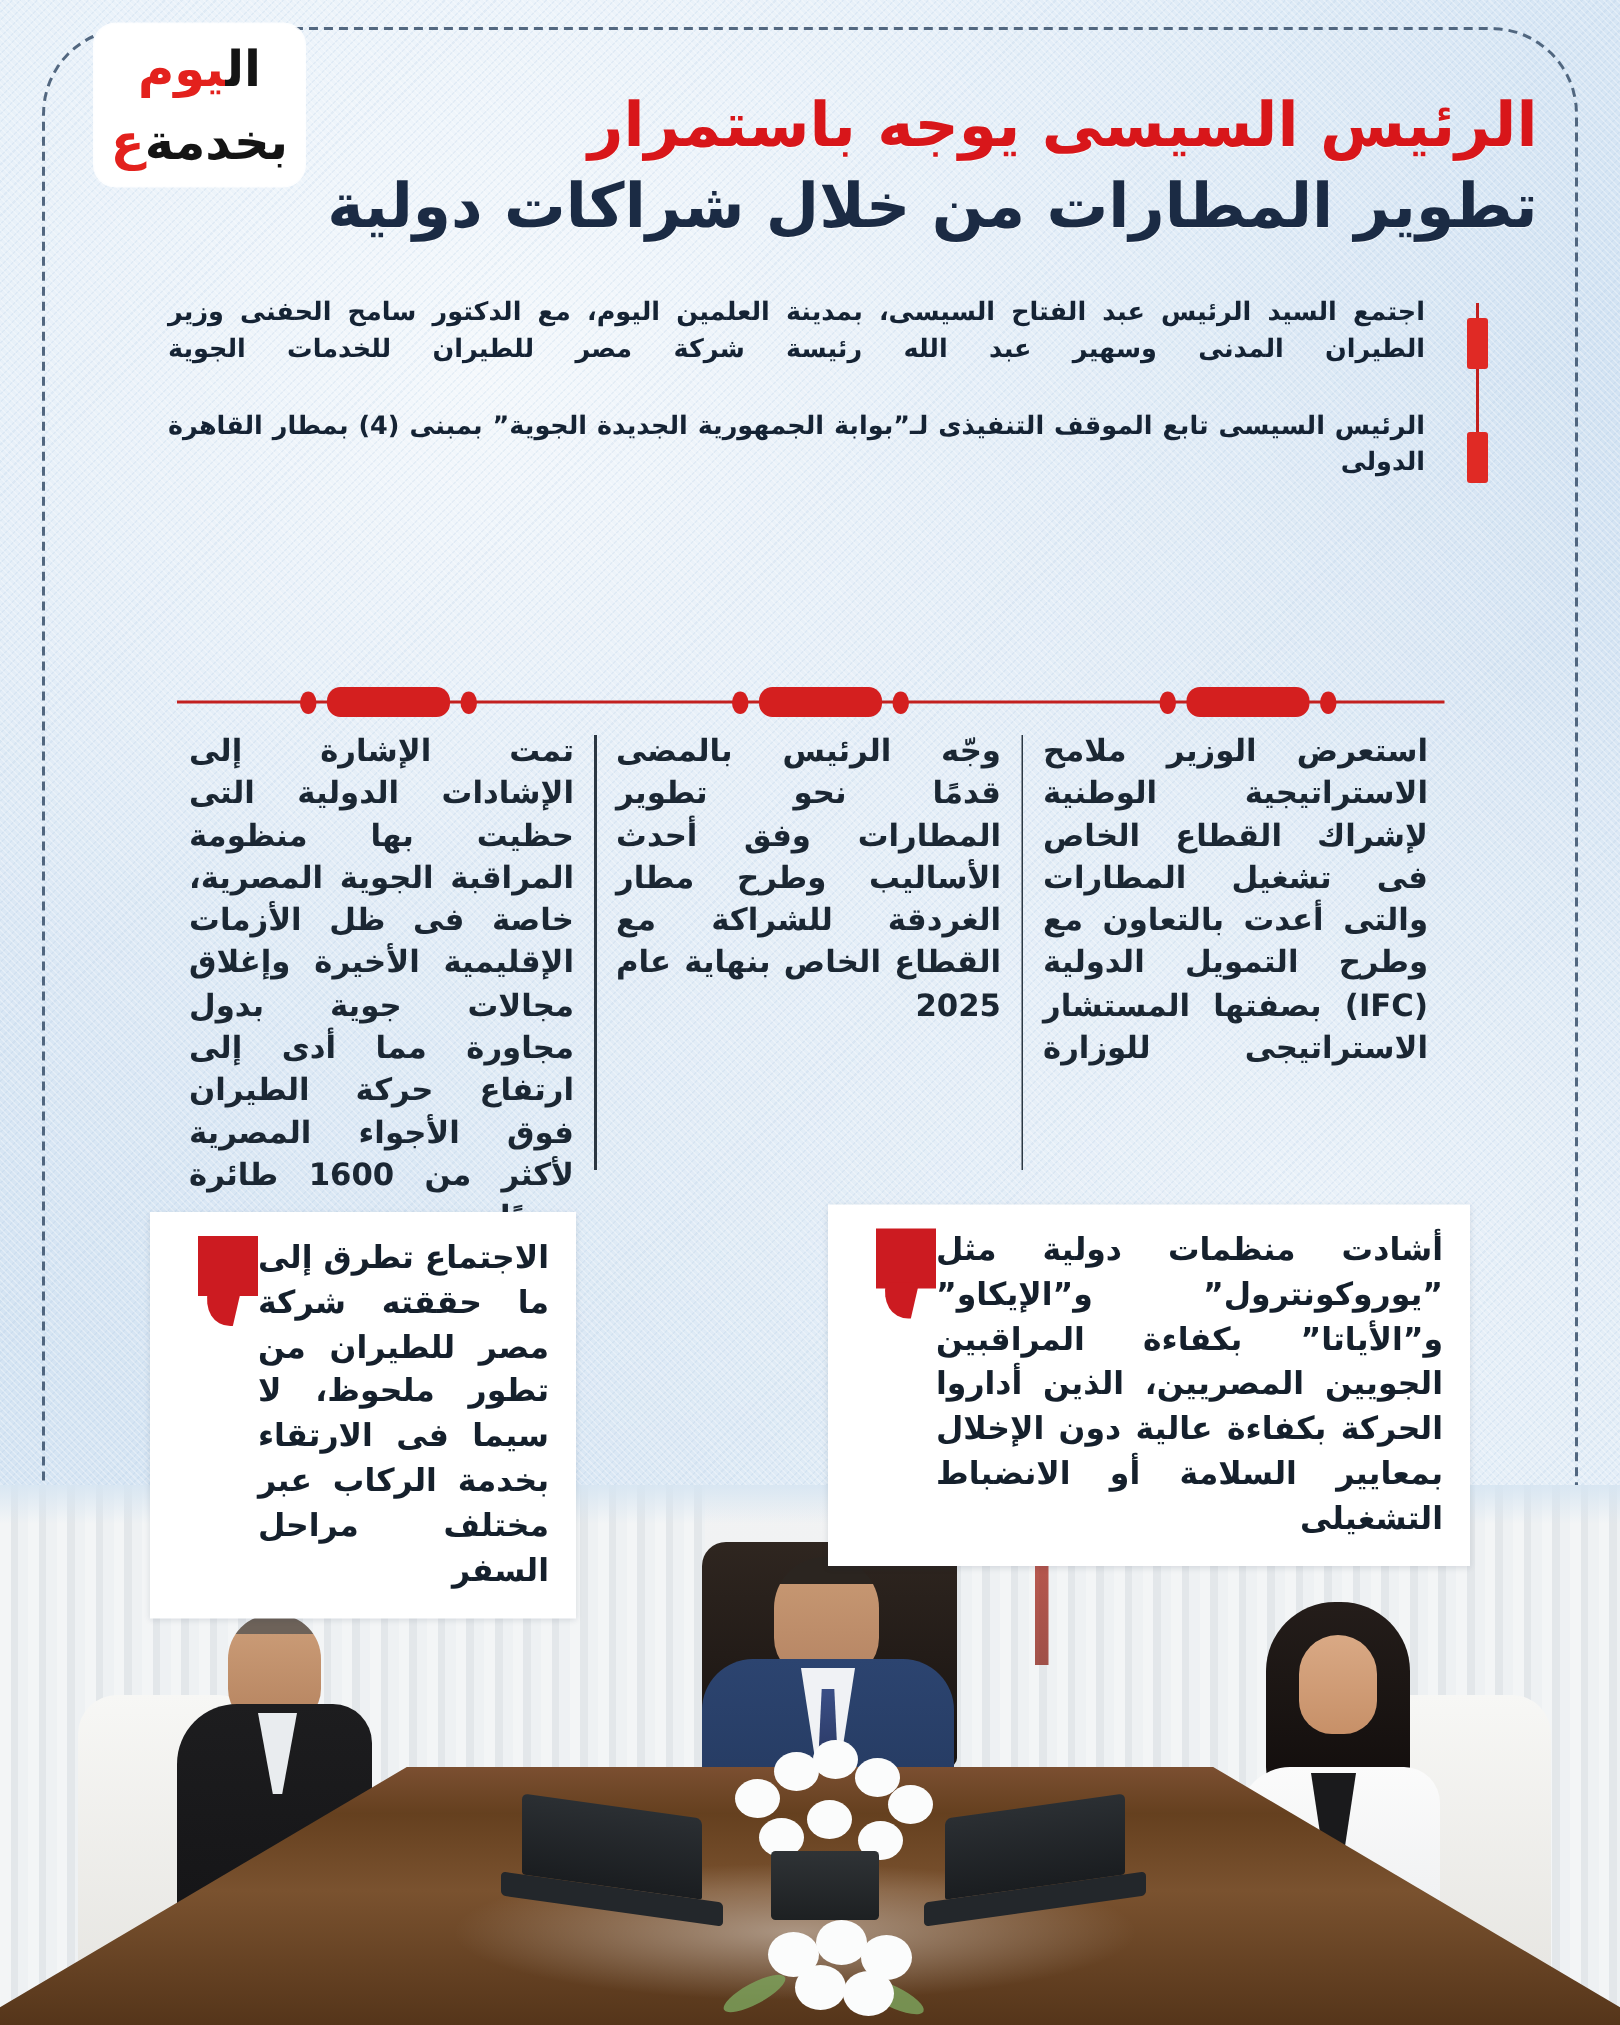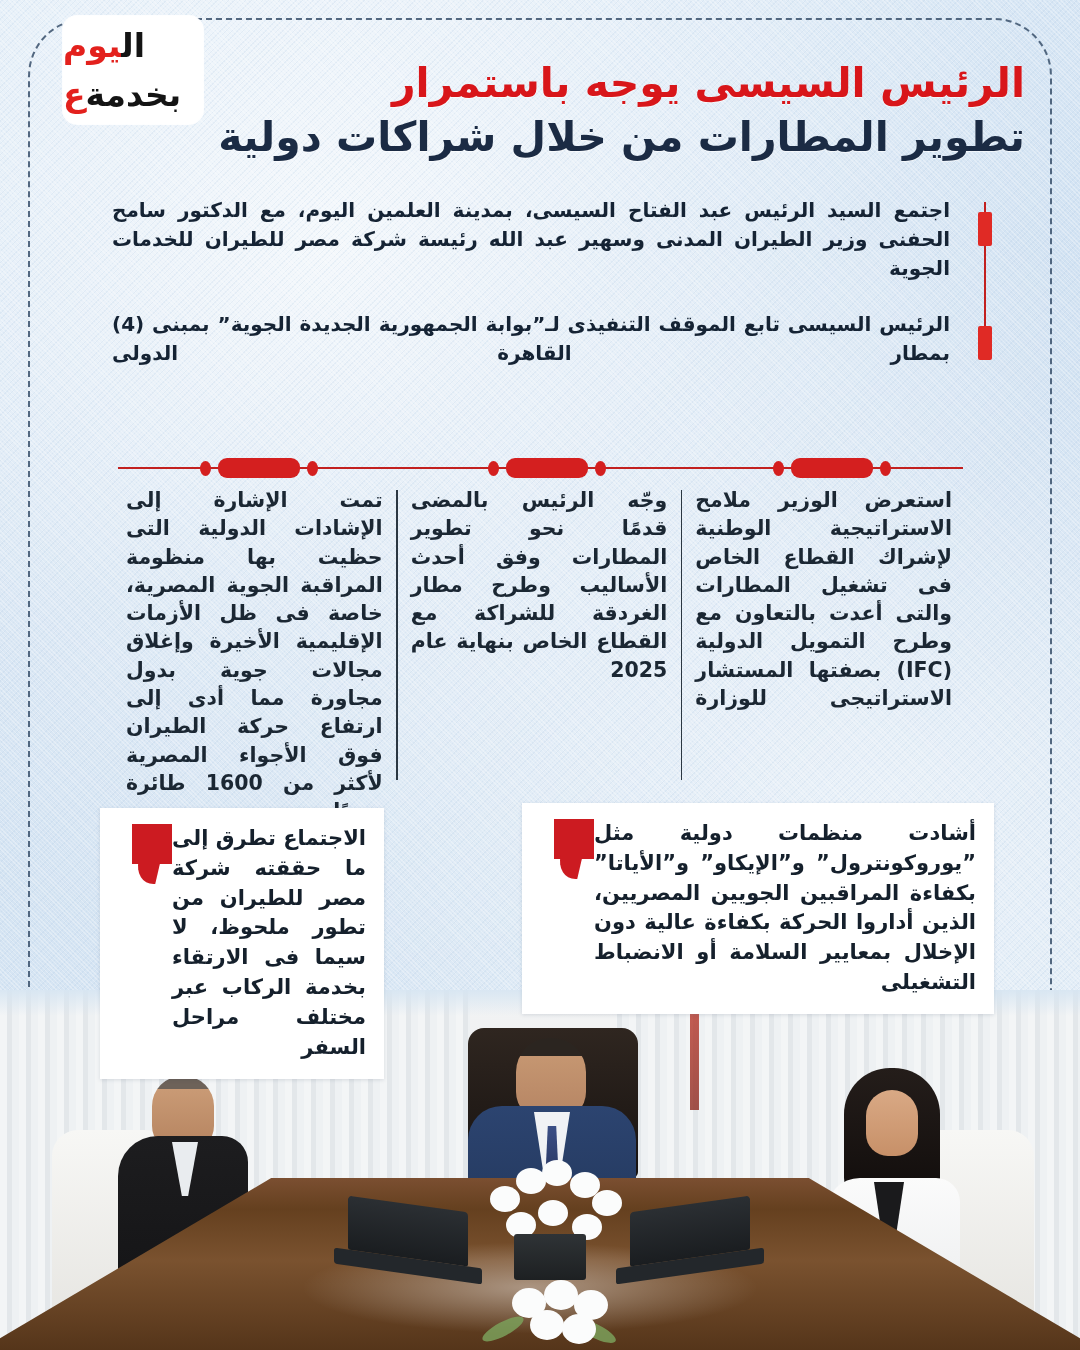--- a/index.html
+++ b/index.html
@@ -37,21 +37,21 @@
     opacity:.85;
   }
 
   
   #logo {
     position:absolute; left:63px; top:16px;
     width:140px; height:108px;
     background:#ffffff;
     border-radius:14px;
     display:flex; flex-direction:column;
-    align-items:flex-end; justify-content:center;
+    align-items:center; justify-content:center;
     gap:16px;
     z-index:6;
     box-shadow:0 0 0 1px rgba(255,255,255,.9);
   }
   .logo-line { font-size:33px; font-weight:900; line-height:1; letter-spacing:-1px; white-space:nowrap; }
   .logo-blk { color:#141414; }
   .logo-red { color:#e3211d; }
 
   
   #title-wrap {
@@ -84,21 +84,21 @@
     margin-bottom:26px;
   }
   .bullet:last-child { margin-bottom:0; }
   .bullet .tick {
     position:absolute; right:-20px; top:16px;
     width:14px; height:34px; background:#e02a25;
     border-radius:2px;
   }
   .bullet p {
     color:#152334;
-    font-size:20px; font-weight:800;
+    font-size:17px; font-weight:800;
     line-height:1.46;
     text-align:justify;
     text-align-last:justify;
   }
 
   
   #divider {
     position:absolute; top:455px; left:118px; width:845px; height:26px; z-index:5;
   }
   #divider .rule {
@@ -154,21 +154,21 @@
   .qmark::before {
     content:""; position:absolute; left:0; top:0;
     width:40px; height:40px; background:#cc1b21;
   }
   .qmark::after {
     content:""; position:absolute; left:4px; top:36px;
     width:22px; height:24px; background:#cc1b21;
     border-bottom-left-radius:22px 26px;
     transform:skewX(-13deg);
   }
-  #quote-right { top:803px; right:86px; width:472px; min-height:172px; }
+  #quote-right { top:803px; right:100px; width:428px; min-height:172px; }
   #quote-left  { top:808px; left:100px;  width:284px; min-height:190px; }
 
   
   #photo {
     position:absolute; left:0; top:990px; width:1080px; height:360px;
     overflow:hidden; z-index:3;
     background:linear-gradient(180deg,#e7eaec 0%,#dfe3e6 100%);
   }
   
   .curtain {

